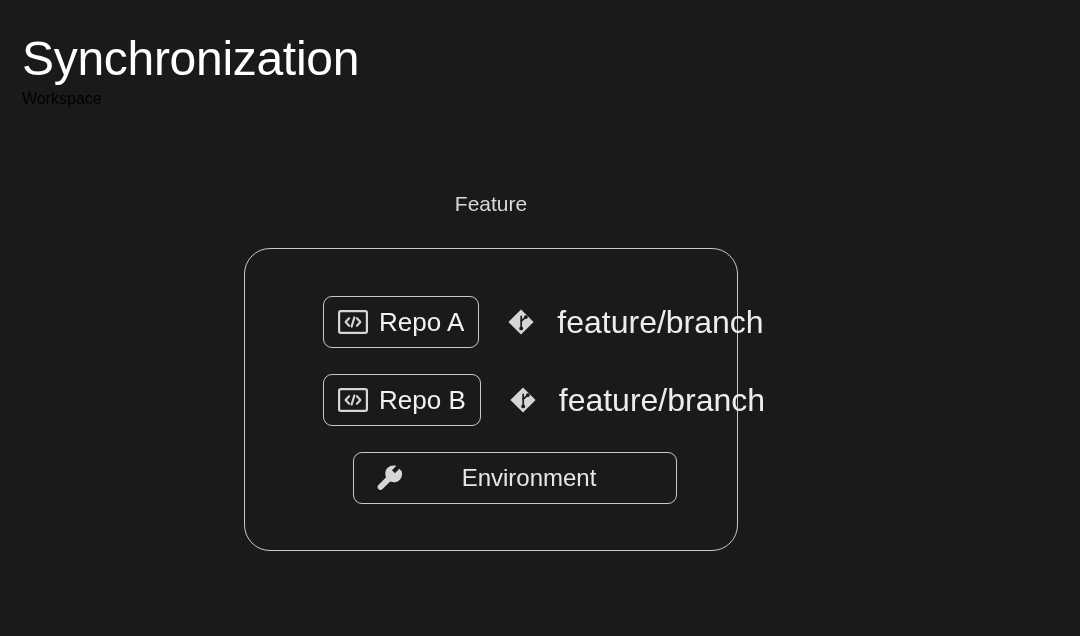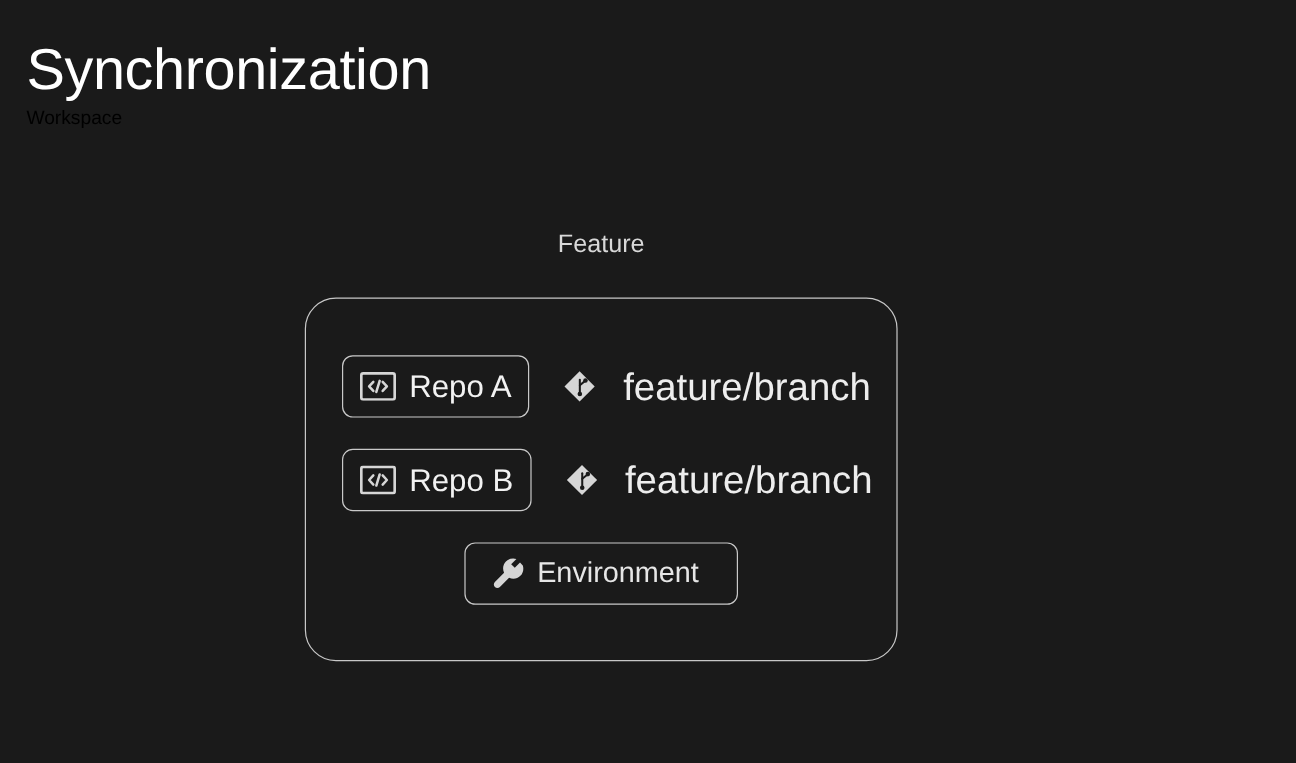--- a/index.html
+++ b/index.html
@@ -28,21 +28,21 @@
     color: #ffffff;
     line-height: 62px;
     margin-top: 10px;
     letter-spacing: -0.3px;
     white-space: nowrap;
   }
 
   
   #diagram {
     position: absolute;
-    left: 254px;
+    left: 244px;
     top: 190px;
     width: 494px;
   }
   #group-label {
     text-align: center;
     font-size: 21px;
     color: #d8d8d8;
     line-height: 28px;
     white-space: nowrap;
   }
@@ -79,29 +79,30 @@
   .pill {
     box-sizing: border-box;
     height: 52px;
     border: 1.5px solid #c9c9c9;
     border-radius: 9px;
     display: flex;
     align-items: center;
     background: transparent;
     padding: 0 14px;
     gap: 11px;
+    margin-left: 48px;
   }
   .pill-label {
     font-size: 26px;
     color: #f2f2f2;
     line-height: 30px;
     white-space: nowrap;
   }
   .pill-env {
-    width: 228px;
+    width: 324px;
     justify-content: flex-start;
     padding: 0 22px;
     gap: 0;
   }
   .pill-env .pill-label {
     flex: 1;
     text-align: center;
     font-size: 24px;
     color: #e6e6e6;
   }

